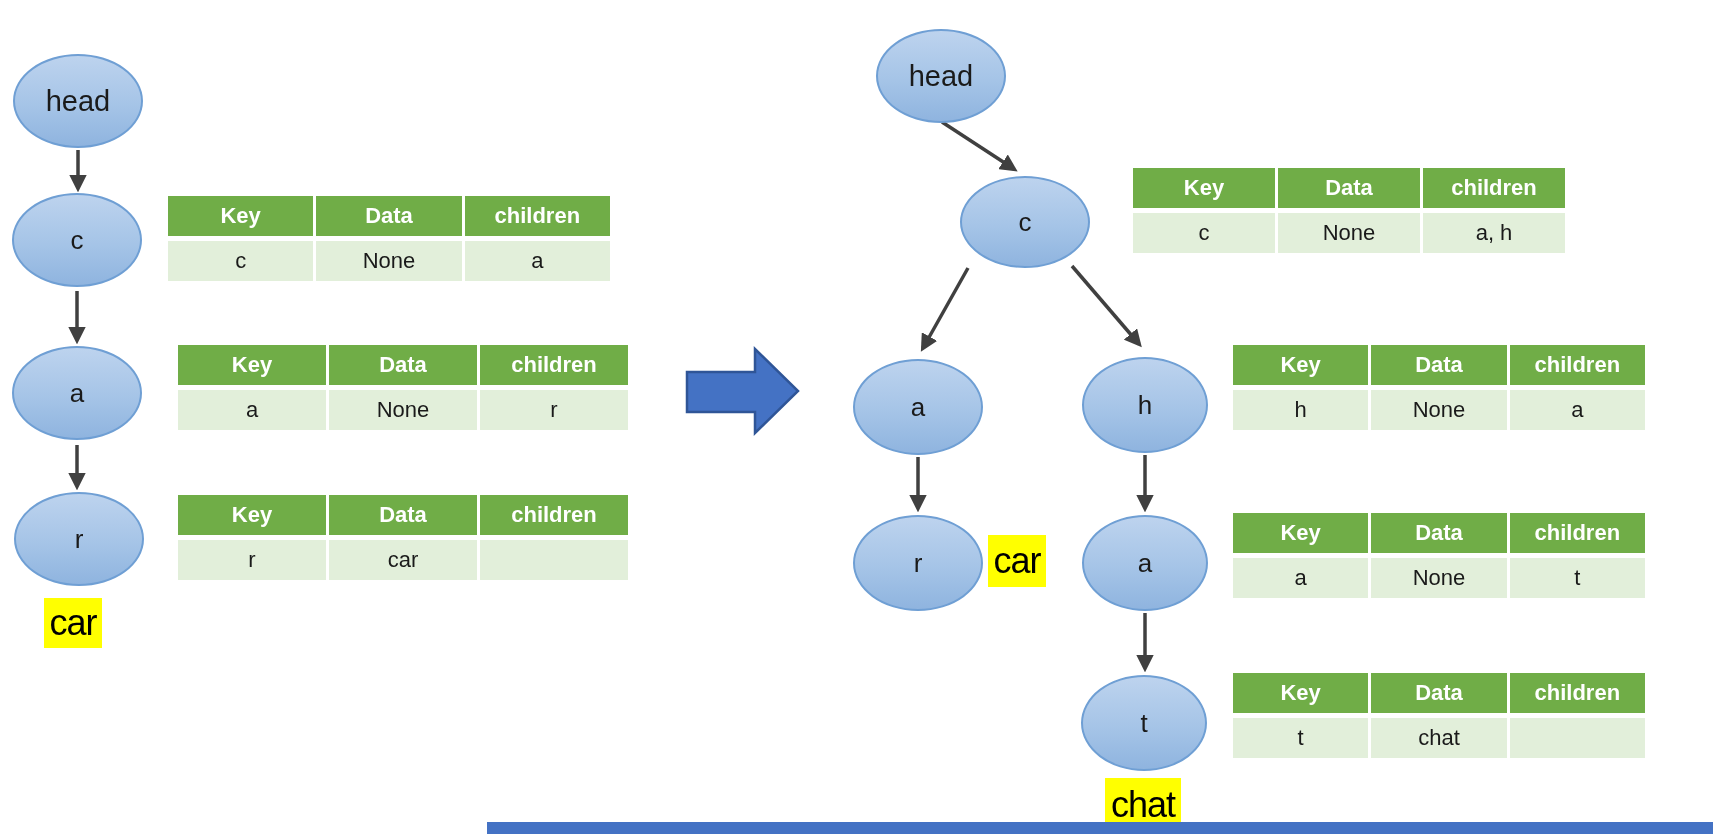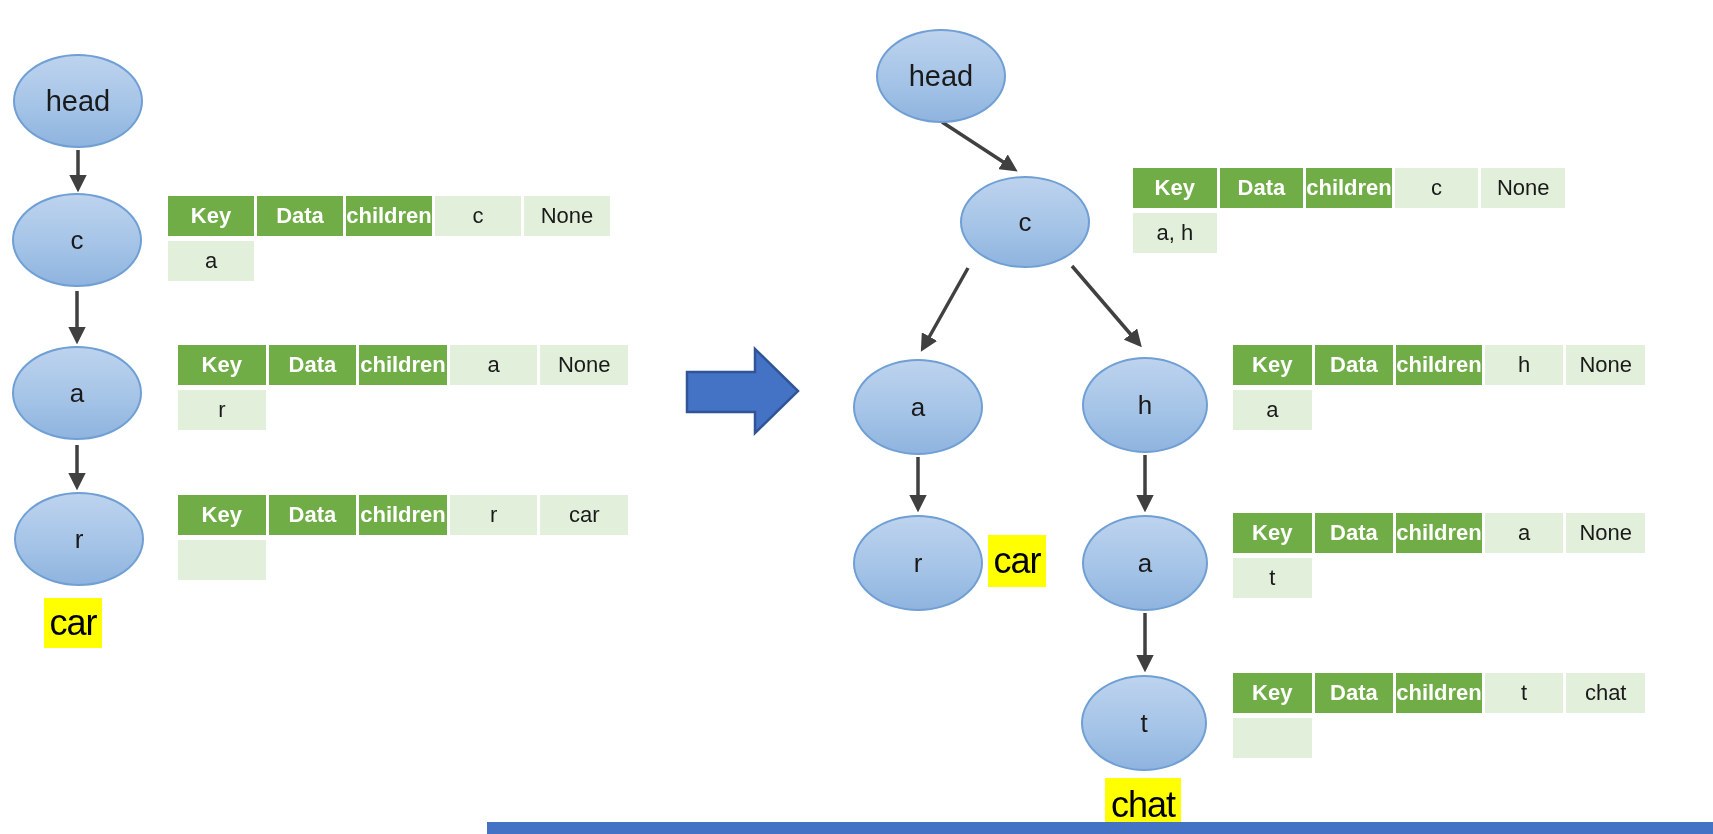--- a/index.html
+++ b/index.html
@@ -13,21 +13,21 @@
   .node{
     position:absolute;border-radius:50%;
     background:linear-gradient(to bottom,#bdd3ee 0%,#a5c4e7 55%,#8fb4df 100%);
     border:2px solid #6f9fd4;
     display:flex;align-items:center;justify-content:center;
     color:#1a1a1a;font-size:26px;box-sizing:border-box;
   }
   .node.head{font-size:29px;}
 
   .dtable{
-    position:absolute;display:grid;grid-template-columns:repeat(5,1fr);
+    position:absolute;display:grid;grid-template-columns:repeat(3,1fr);
     gap:5px 3px;
   }
   .dtable .h{
     background:#70AD47;color:#ffffff;font-weight:bold;font-size:22px;
     height:40px;line-height:40px;text-align:center;
   }
   .dtable .c{
     background:#E2EFDA;color:#1a1a1a;font-size:22px;
     height:40px;line-height:40px;text-align:center;
   }

